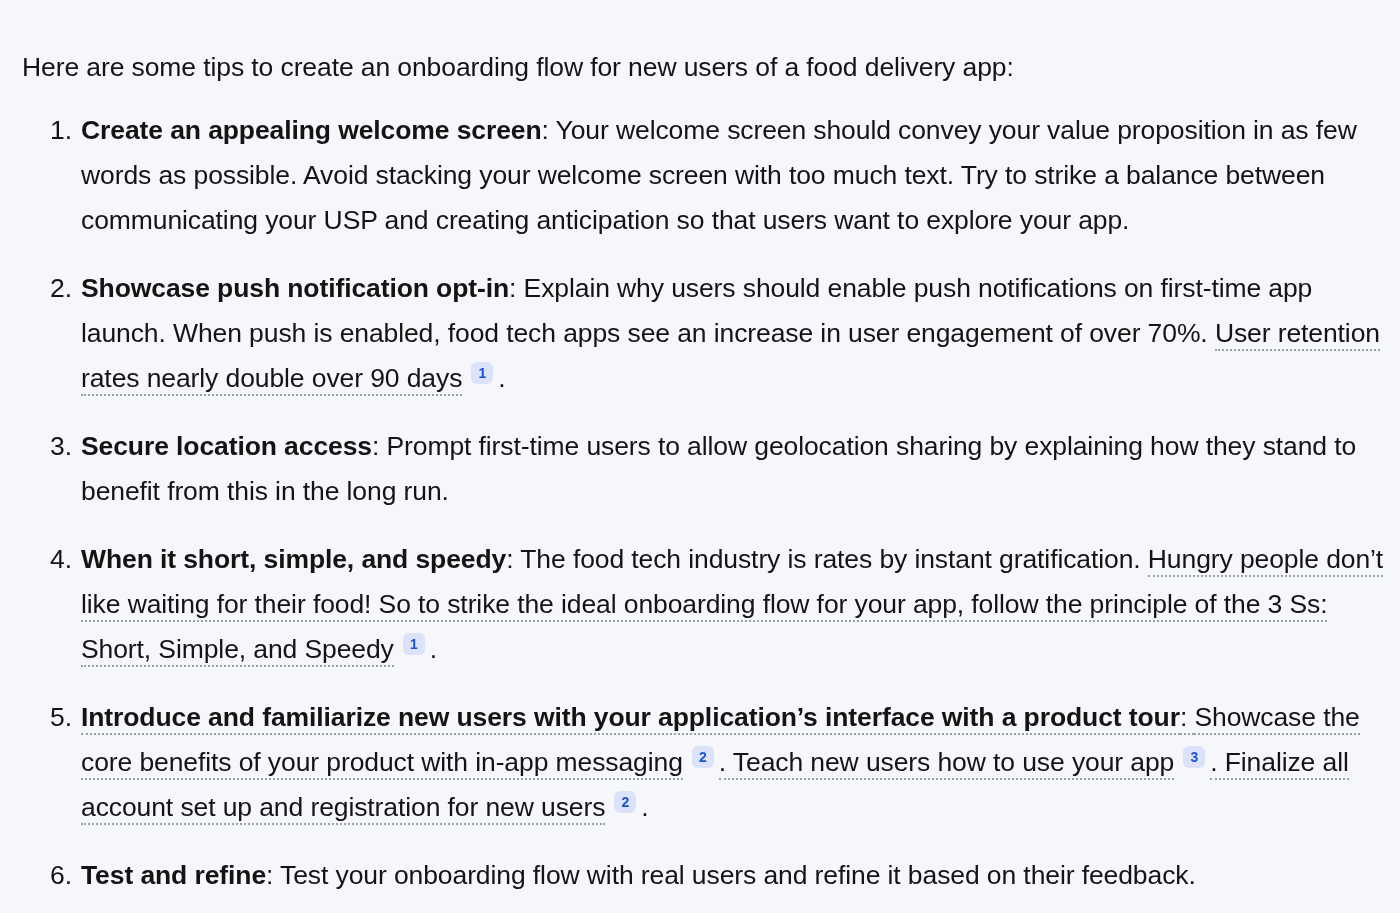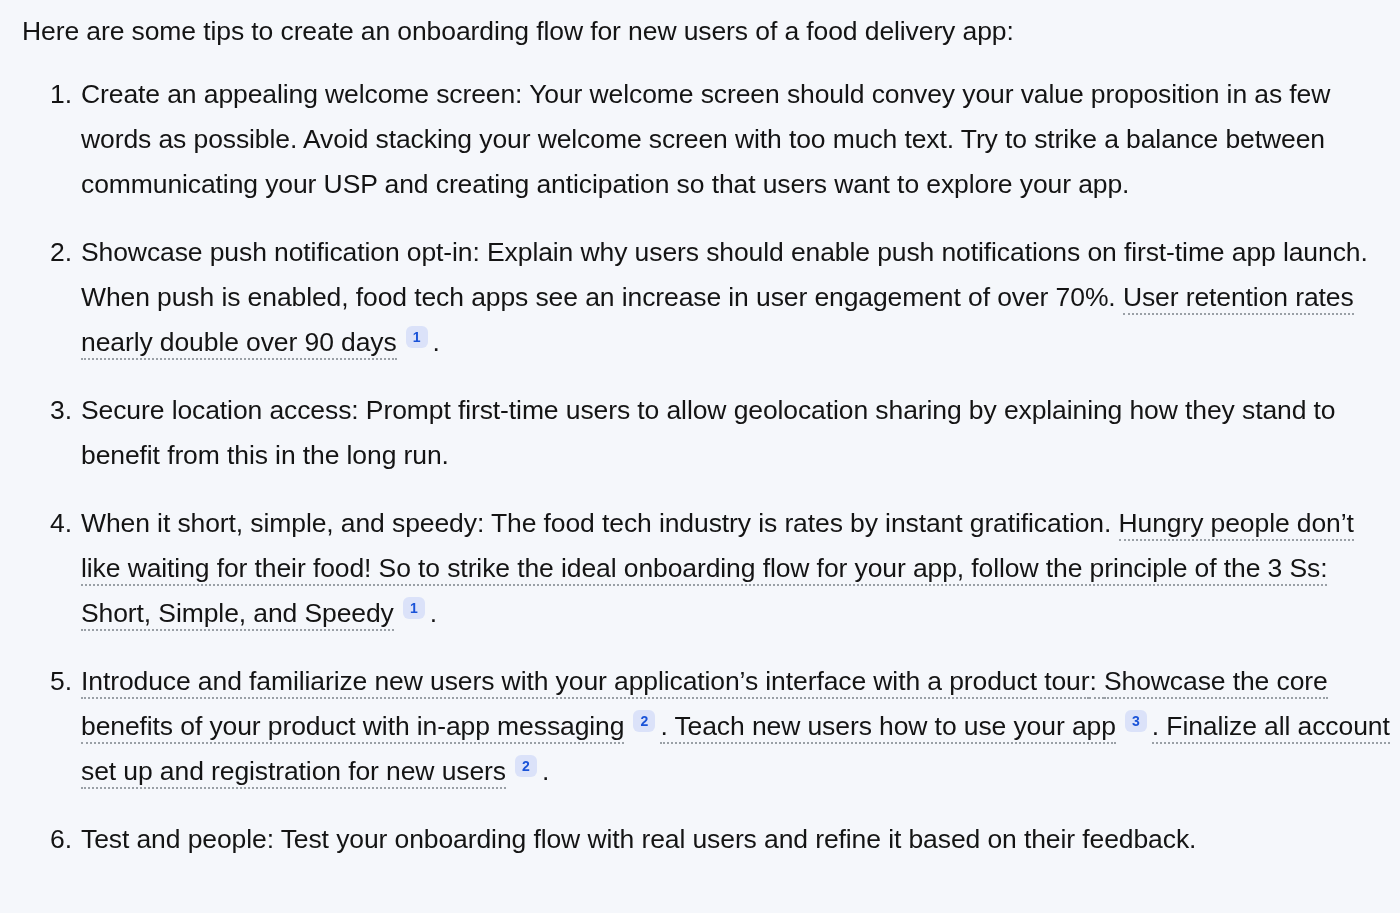--- a/index.html
+++ b/index.html
@@ -11,20 +11,21 @@
     width: 1400px;
     height: 913px;
     background: #f5f7fb;
     font-family: "Liberation Sans", sans-serif;
     color: #141414;
     overflow: hidden;
   }
 
   .answer-body {
     padding: 14px 6px 0 18px;
+    margin-top: 36px;
   }
 
   .intro-paragraph {
     font-size: 26.5px;
     line-height: 1.35;
     margin: 0 0 22px 4px;
     letter-spacing: -0.1px;
   }
 
   ol.tips-list {
@@ -54,21 +55,21 @@
     font-size: 26.5px;
     line-height: 1.7;
     color: #141414;
   }
 
   ol.tips-list > li:last-child {
     margin-bottom: 0;
   }
 
   b, .lead {
-    font-weight: normal;
+    font-weight: bold;
   }
 
   .cited {
     border-bottom: 2px dotted #9aa0a6;
     padding-bottom: 1px;
   }
 
   .cite-badge {
     display: inline-block;
     min-width: 22px;
@@ -110,17 +111,17 @@
 
     <li>
       <b class="lead">When it short, simple, and speedy</b><span>: </span><span>The food tech industry is rates by instant gratification. </span><span class="cited">Hungry people don’t like waiting for their food! So to strike the ideal onboarding flow for your app, follow the principle of the 3 Ss: Short, Simple, and Speedy</span><span class="cite-badge">1</span><span>.</span>
     </li>
 
     <li>
       <b class="lead cited">Introduce and familiarize new users with your application’s interface with a product tour</b><span class="cited">: </span><span class="cited">Showcase the core benefits of your product with in-app messaging</span><span class="cite-badge">2</span><span class="cited">. Teach new users how to use your app</span><span class="cite-badge">3</span><span class="cited">. Finalize all account set up and registration for new users</span><span class="cite-badge">2</span><span>.</span>
     </li>
 
     <li>
-      <b class="lead">Test and people</b><span>: </span><span>Test your onboarding flow with real users and refine it based on their feedback.</span>
+      <b class="lead">Test and refine</b><span>: </span><span>Test your onboarding flow with real users and refine it based on their feedback.</span>
     </li>
 
   </ol>
 </div>
 
 </body></html>

